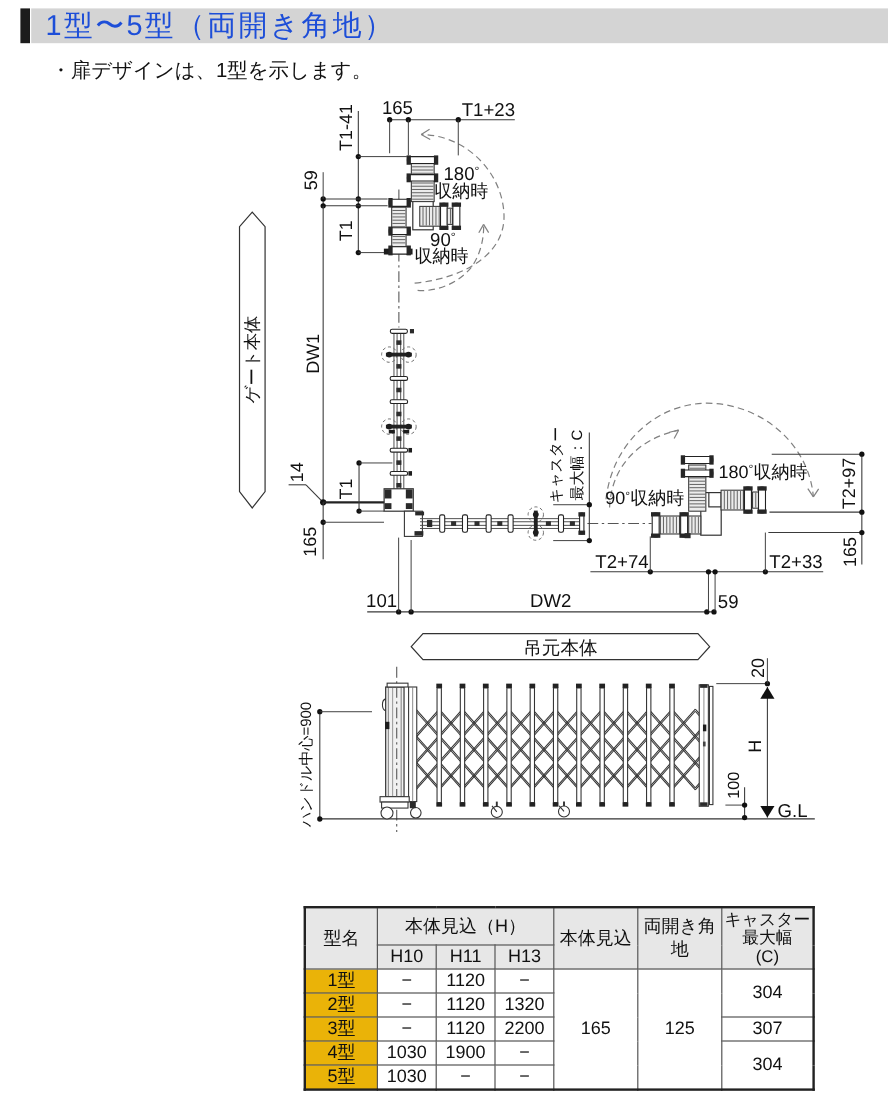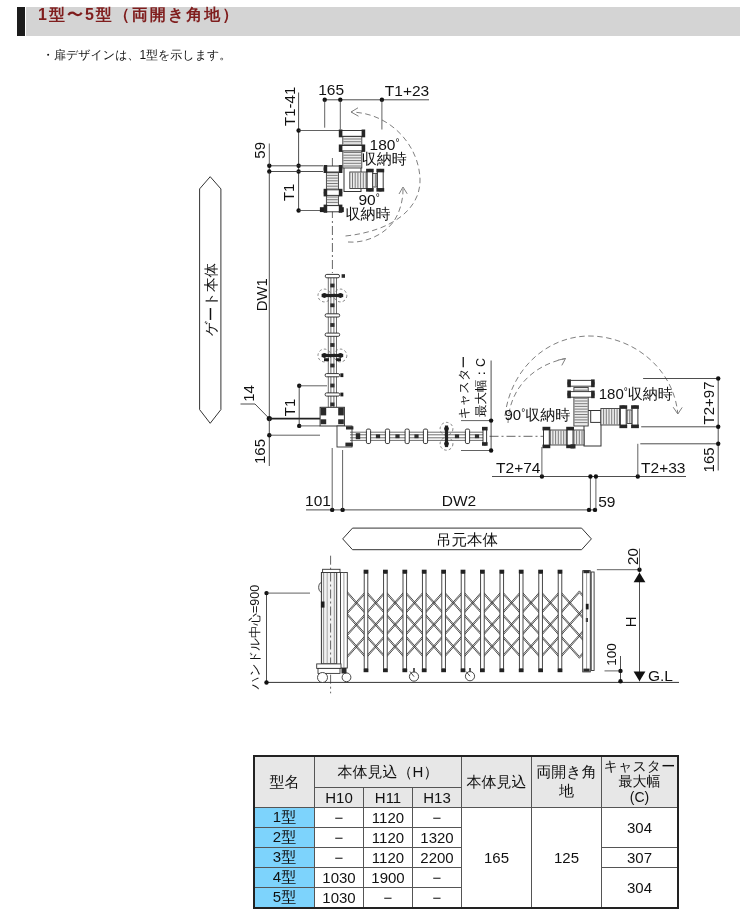--- a/index.html
+++ b/index.html
@@ -1,24 +1,24 @@
 <!DOCTYPE html>
 <html><head><meta charset="utf-8">
 <style>
 html,body{margin:0;padding:0;background:#fff;width:740px;height:919px;overflow:hidden;
   font-family:"Liberation Sans",sans-serif;position:relative}
 .bar{position:absolute;left:17px;top:7px;width:8px;height:29px;background:#1c1c1c}
 .hbar{position:absolute;left:26px;top:7px;width:714px;height:29px;background:#d4d4d4}
-.htxt{position:absolute;left:38px;top:5px;font-size:16px;font-weight:bold;color:#7f1d1d;letter-spacing:2px}
-.bullet{position:absolute;left:42px;top:47px;font-size:12px;color:#111}
+.htxt{position:absolute;left:38px;top:5px;font-size:24px;font-weight:normal;color:#1d4ed8;letter-spacing:2px}
+.bullet{position:absolute;left:42px;top:47px;font-size:17px;color:#111}
 .tb{position:absolute;left:253px;top:755px;border-collapse:collapse;border:2.4px solid #222;
   font-size:15px;color:#111;text-align:center}
 .tb td{border:1px solid #555;padding:0;height:19px}
 .tb td.h{background:#e7e7e7}
-.tb td.h2{background:#7dd3fc}
+.tb td.h2{background:#eab308}
 </style></head>
 <body>
 <div class="bar"></div>
 <div class="hbar"></div>
 <div class="htxt">1型〜5型（両開き角地）</div>
 <div class="bullet">・扉デザインは、1型を示します。</div>
 <svg width="740" height="919" viewBox="0 0 740 919" style="position:absolute;left:0;top:0" font-family="&quot;Liberation Sans&quot;,sans-serif">
     <polygon points="210.2,176.7 220.9,188.9 220.9,409.6 210.2,423.3 199.6,409.6 199.6,188.9" fill="#fff" stroke="#333" stroke-width="1"></polygon>
     <text transform="translate(210.6,299.5) rotate(-90)" text-anchor="middle" dominant-baseline="central" font-size="14.5" fill="#111">ゲート本体</text>
     <line x1="332.4" y1="158" x2="332.4" y2="273" stroke="#555" stroke-width="0.9" stroke-dasharray="9 3 2 3"></line>

